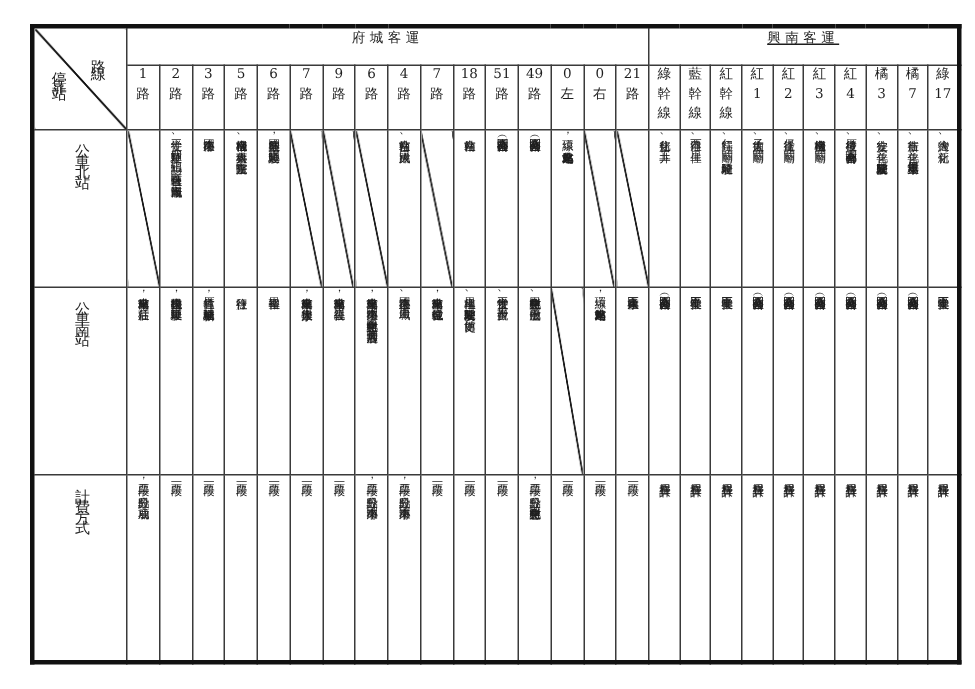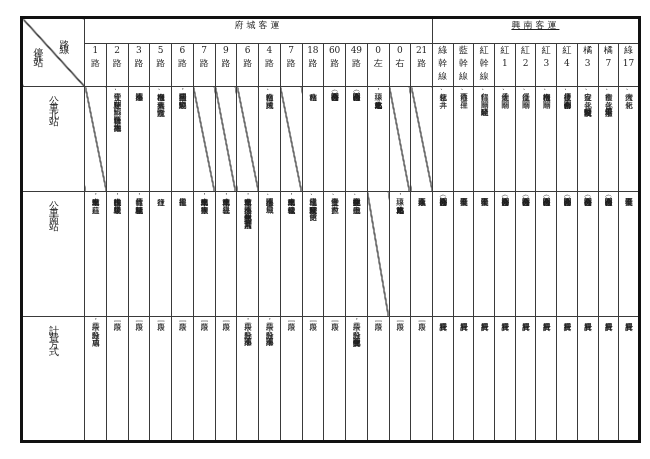--- a/index.html
+++ b/index.html
@@ -142,21 +142,21 @@
         </td>
     <td class="h">
           <span class="hl">7</span>
           <span class="hl">路</span>
         </td>
     <td class="h">
           <span class="hl">18</span>
           <span class="hl">路</span>
         </td>
     <td class="h">
-          <span class="hl">60</span>
+          <span class="hl">51</span>
           <span class="hl">路</span>
         </td>
     <td class="h">
           <span class="hl">49</span>
           <span class="hl">路</span>
         </td>
     <td class="h">
           <span class="hl">0</span>
           <span class="hl">左</span>
         </td>

